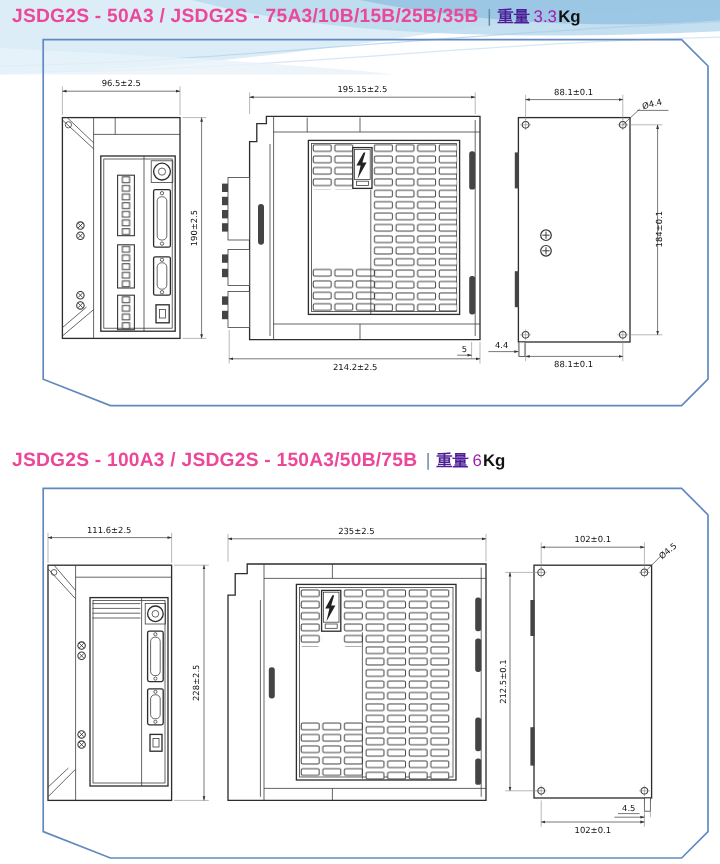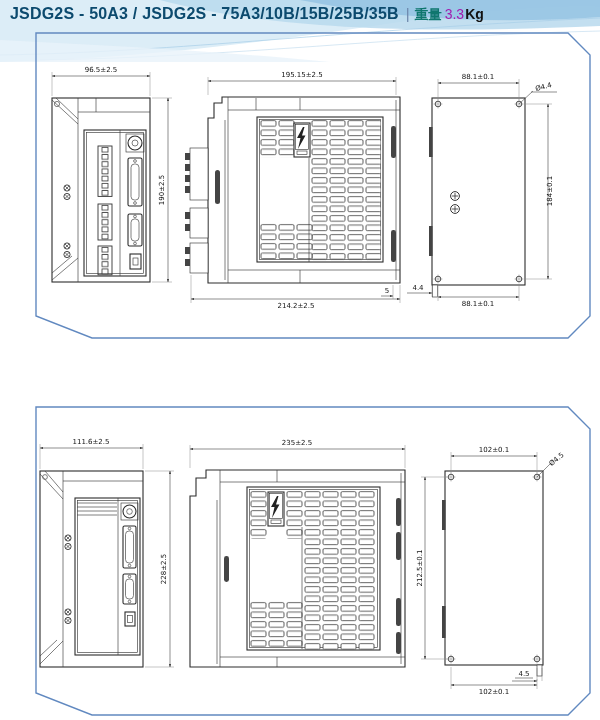--- a/index.html
+++ b/index.html
@@ -2,23 +2,23 @@
 <html><head>
 <meta charset="utf-8">
 <style>
   html,body{margin:0;padding:0;background:#fff;}
   .page{position:relative;width:600px;height:720px;background:#fff;overflow:hidden;
         font-family:"Liberation Sans",sans-serif;}
   .art{position:absolute;left:0;top:0;}
   .title{position:absolute;left:10px;white-space:nowrap;}
   .t1{top:5px;}
   .t2{top:375px;}
-  .model{font-size:16px;font-weight:bold;color:#0c4a6e;letter-spacing:.2px;}
+  .model{font-size:16px;font-weight:bold;color:#ec4899;letter-spacing:.2px;}
   .sep{font-size:15px;color:#6d87ab;margin:0 5px 0 7px;font-weight:normal;}
-  .wlabel{font-size:13.5px;color:#0f766e;font-weight:bold;}
+  .wlabel{font-size:13.5px;color:#4c1d95;font-weight:bold;}
   .wval{font-size:14px;color:#a21caf;margin:0 1px 0 3px;}
   .wunit{font-size:14px;color:#111;font-weight:bold;text-align:right;}
   
   .o1{stroke:#2d2d2d;stroke-width:1.1;fill:none;}
   .o2{stroke:#3a3a3a;stroke-width:.65;fill:none;}
   .fw{fill:#fff;}
   .fd{fill:#444;stroke:none;}
   .dl{stroke:#444;stroke-width:.6;fill:none;}
   .xl{stroke:#888;stroke-width:.5;fill:none;}
   .dt{font-family:"DejaVu Sans",sans-serif;font-size:7px;fill:#111;}
@@ -317,14 +317,17 @@
   <path class="xl" d="M537,668 V681 M542,668 V681"></path>
   <path class="dl" d="M515,678 H533"></path>
   <line class="dl" x1="512" y1="681" x2="537" y2="681" marker-end="url(#ma)"></line>
   <text class="dt" x="524" y="676" text-anchor="middle">4.5</text>
 </g>
 </svg>
 
 <div class="title t1">
   <span class="model">JSDG2S - 50A3 / JSDG2S - 75A3/10B/15B/25B/35B</span><span class="sep">|</span><span class="wlabel">重量</span><span class="wval">3.3</span><span class="wunit">Kg</span>
 </div>
-
+<div class="title t2">
+  <span class="model">JSDG2S - 100A3 / JSDG2S - 150A3/50B/75B</span><span class="sep">|</span><span class="wlabel">重量</span><span class="wval">6</span><span class="wunit">Kg</span>
 </div>
 
+</div>
+
 </body></html>

